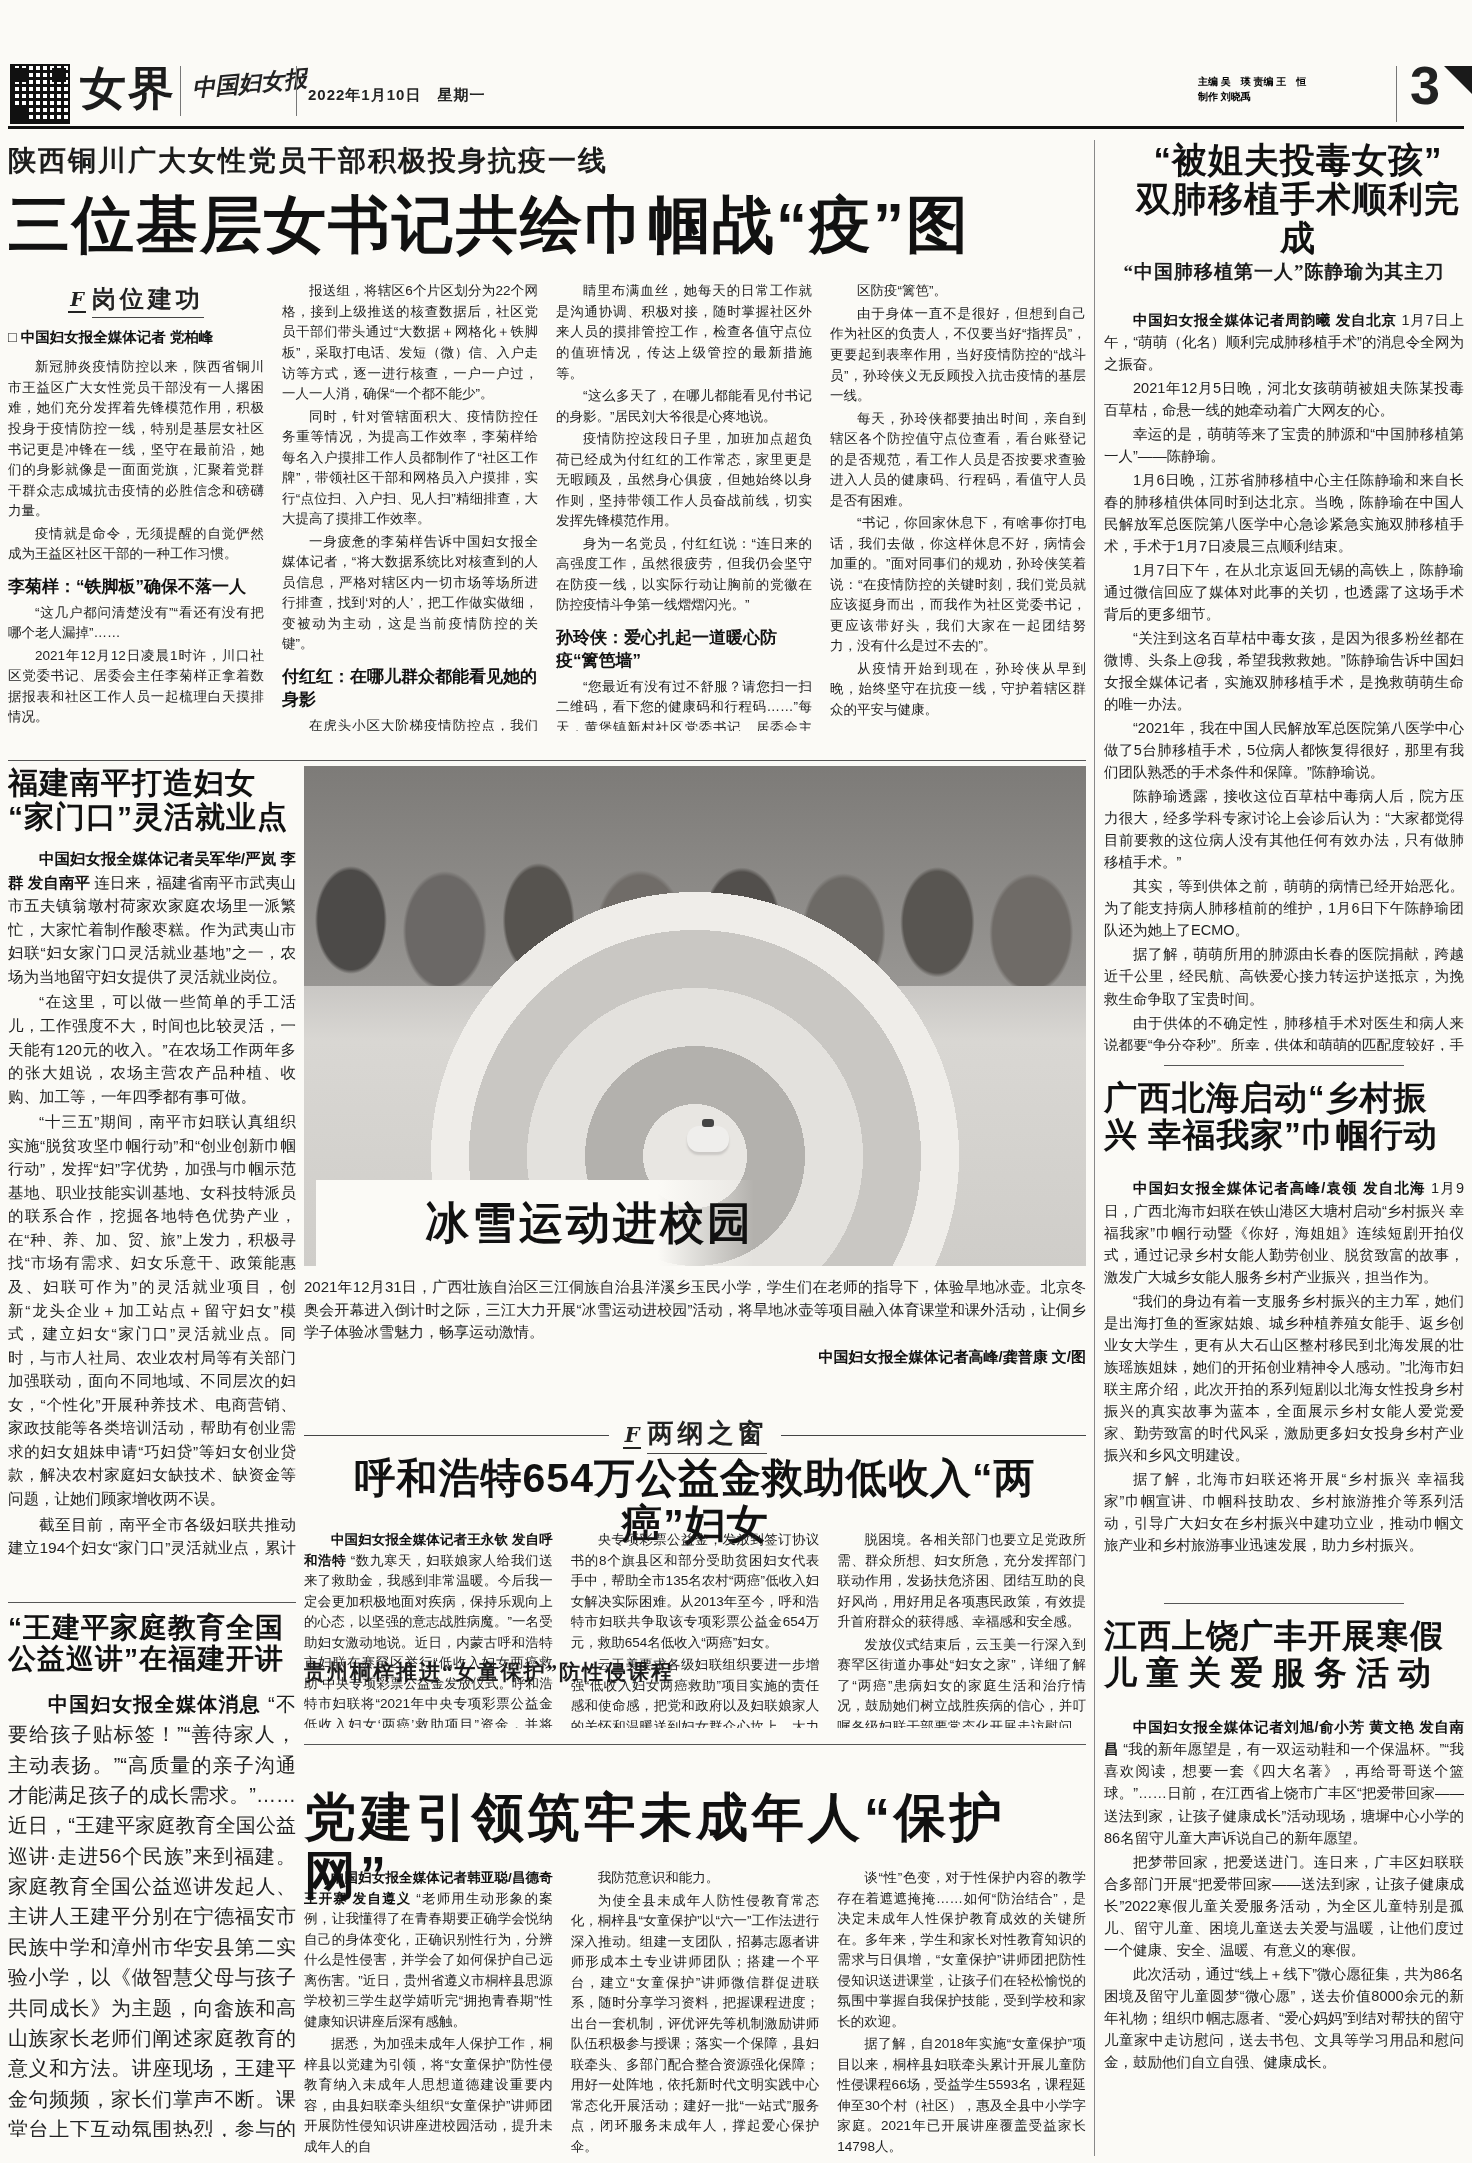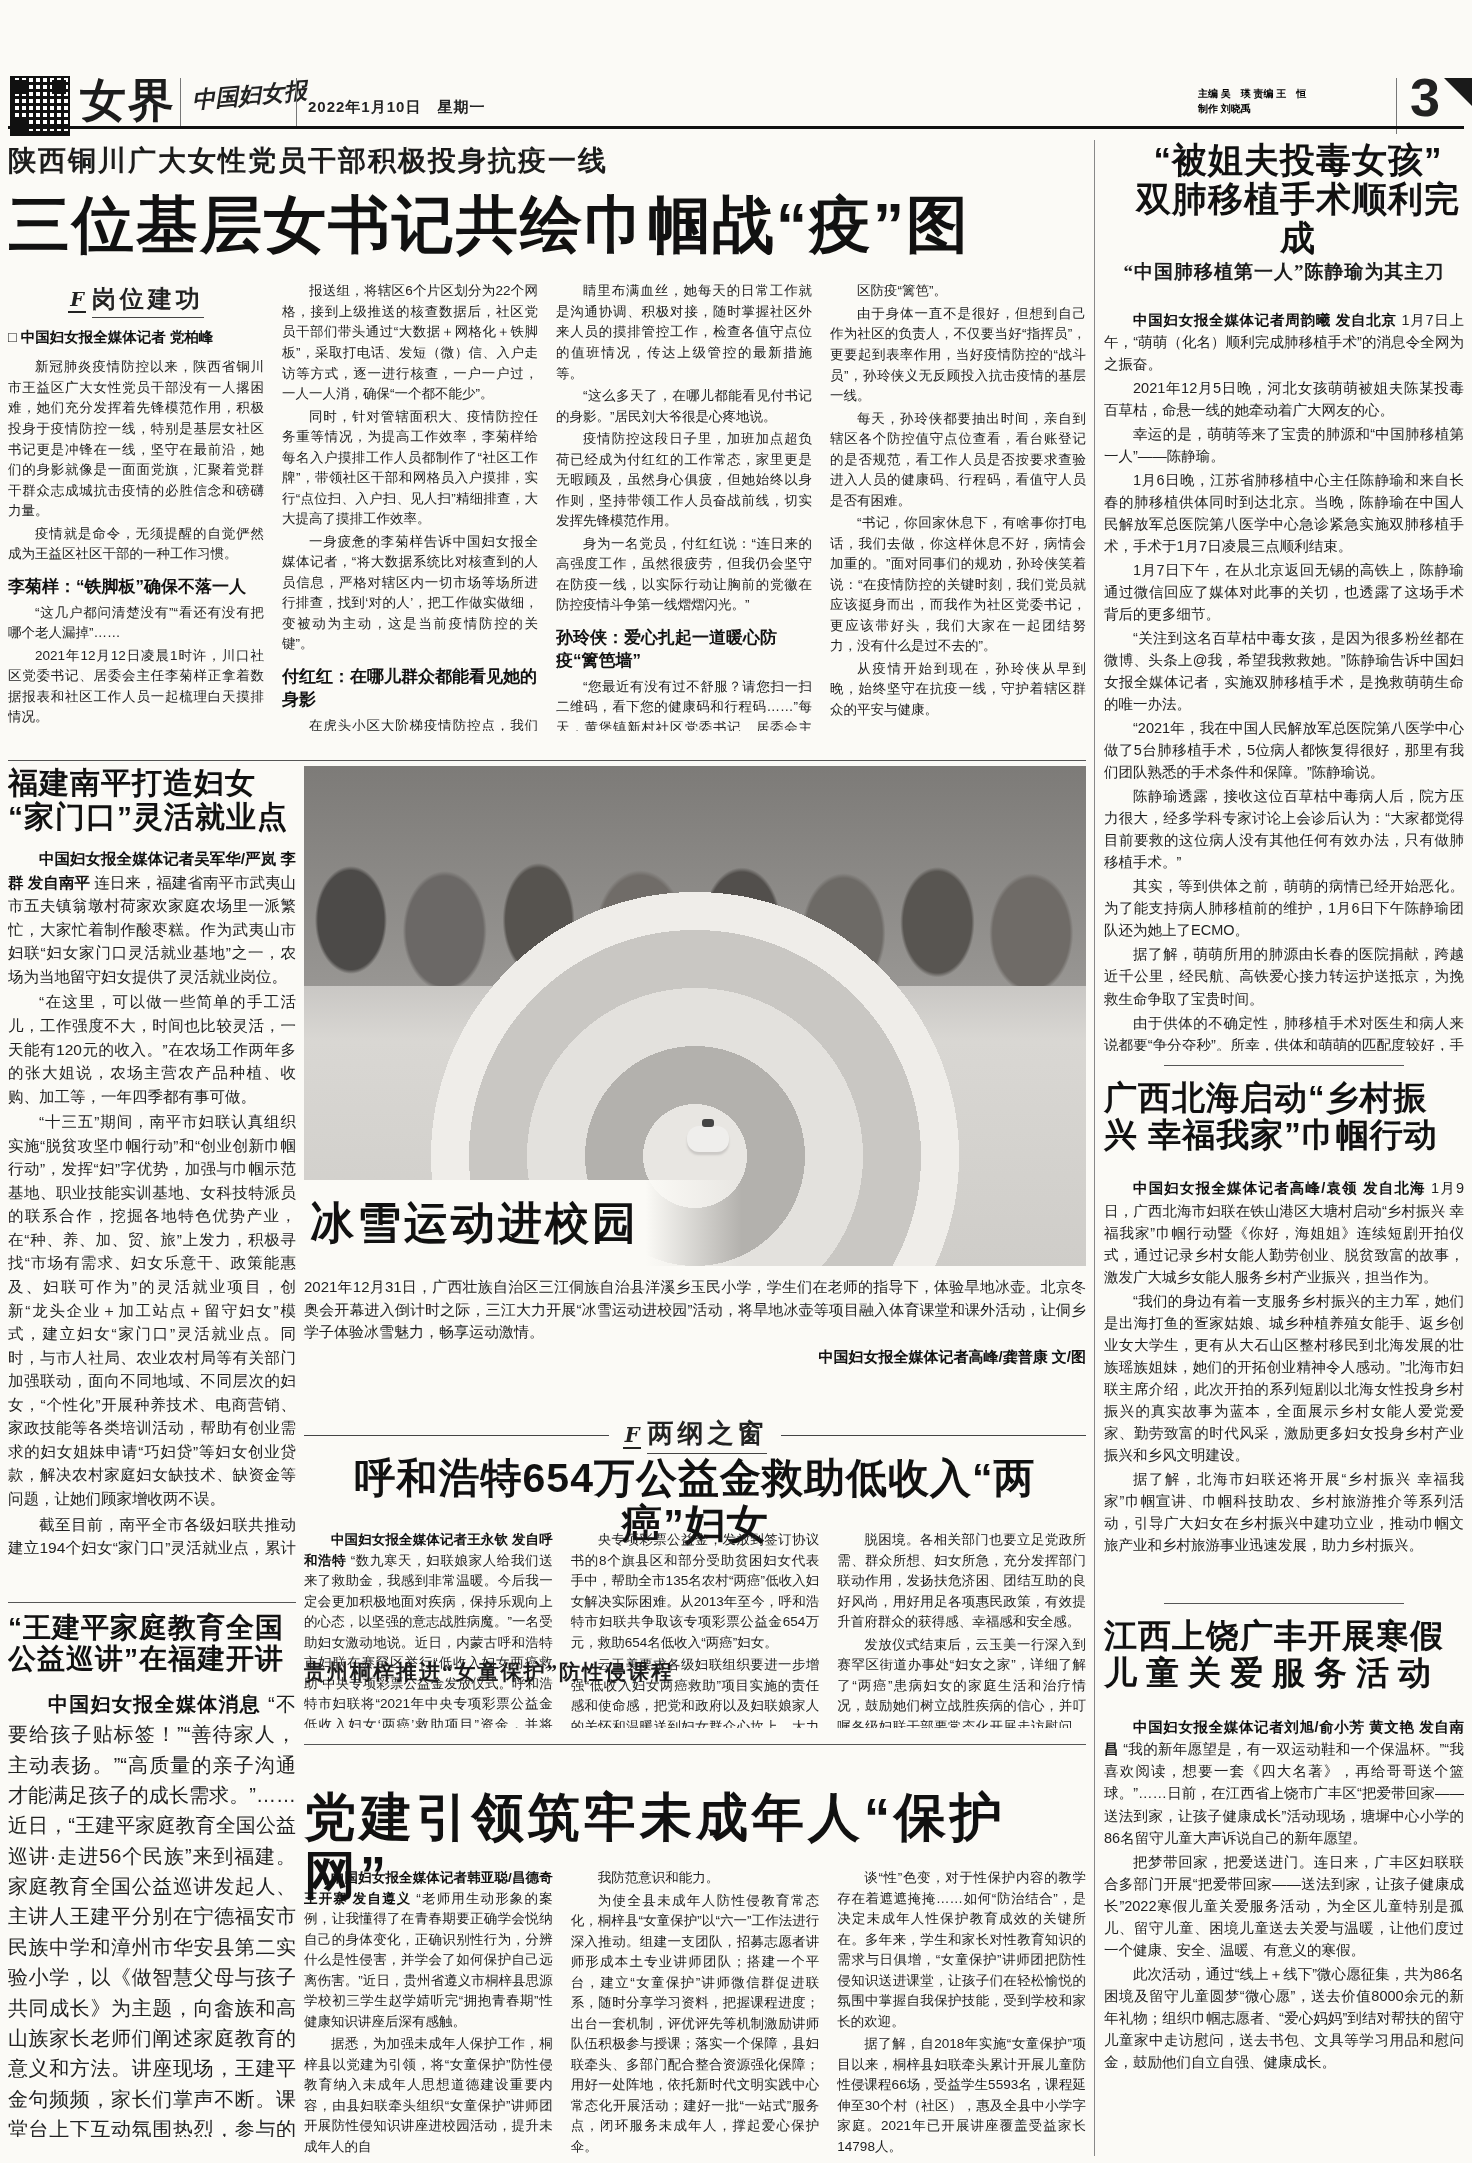--- a/index.html
+++ b/index.html
@@ -1,19 +1,19 @@
 <!DOCTYPE html>
 <html><head>
 <meta charset="utf-8">
 <style>
   html,body{margin:0;padding:0;background:#e8e6e1;}
   .page{position:relative;width:1472px;height:2163px;background:#fbfaf6;color:#1c1c1c;
         font-family:"Liberation Sans",sans-serif;overflow:hidden;}
   
-  .hdr{position:absolute;left:8px;top:68px;width:1456px;height:72px;}
+  .hdr{position:absolute;left:8px;top:56px;width:1456px;height:72px;}
   .qr{position:absolute;left:2px;top:8px;width:56px;height:56px;border:2px solid #111;
       background:
         linear-gradient(#111,#111) 2px 2px/14px 14px no-repeat,
         linear-gradient(#111,#111) calc(100% - 2px) 2px/14px 14px no-repeat,
         linear-gradient(#111,#111) 2px calc(100% - 2px)/14px 14px no-repeat,
         repeating-linear-gradient(0deg,#111 0 3px,transparent 3px 7px),
         repeating-linear-gradient(90deg,#111 0 3px,#fff 3px 7px);}
   .sec-title{position:absolute;left:72px;top:2px;font-size:46px;font-weight:900;letter-spacing:2px;
       font-family:"Liberation Serif",serif;}
   .vd{position:absolute;top:10px;width:1px;height:50px;background:#777;}
@@ -73,22 +73,22 @@
        radial-gradient(ellipse 70px 100px at 93% 76%,#6f6b67 0 55%,transparent 60%),
        linear-gradient(#7d7b78,#989693);}
   .rings{position:absolute;left:50%;top:78%;width:560px;height:560px;margin:-280px 0 0 -280px;
      border-radius:50%;
      background:radial-gradient(circle,
         #e8e6e2 0 52px,#b3b1ad 52px 110px,#e3e1dd 110px 168px,
         #c9c7c3 168px 226px,#efedE9 226px 264px,transparent 264px);}
   .stone{position:absolute;left:49%;top:72%;width:42px;height:26px;border-radius:12px;
      background:#efeeec;box-shadow:0 3px 2px #77757240;}
   .stone:after{content:"";position:absolute;left:15px;top:-7px;width:12px;height:8px;background:#444;border-radius:3px;}
-  .photo-titleband{position:absolute;left:0;bottom:0;width:56%;height:86px;
-     background:linear-gradient(90deg,#fbfaf6 78%,transparent);display:flex;align-items:center;}
+  .photo-titleband{position:absolute;left:12px;bottom:0;width:56%;height:86px;
+     background:linear-gradient(90deg,#fbfaf6 78%,transparent);display:flex;align-items:center;justify-content:flex-end;}
   .photo-title{font-size:44px;font-weight:900;letter-spacing:3px;padding-left:6px;color:#111;}
   .caption{position:absolute;left:304px;top:1276px;width:782px;font-size:15px;overflow:hidden;height:96px;}
   .caption .cap{margin:0;text-align:justify;line-height:1.5;color:#222;}
   .caption .credit{margin:4px 0 0;text-align:right;font-weight:bold;color:#111;}
   
   .midbadge-row{position:absolute;left:304px;top:1416px;width:782px;display:flex;align-items:center;gap:14px;}
   .midbadge-row .ln{flex:1;height:1px;background:#444;}
   .mid-badge{font-size:26px;}
   .mid-hl{position:absolute;left:304px;top:1456px;width:782px;font-size:41px;letter-spacing:1px;text-align:center;}
   .mid-cols{position:absolute;left:304px;top:1530px;width:782px;height:198px;font-size:13.5px;}

